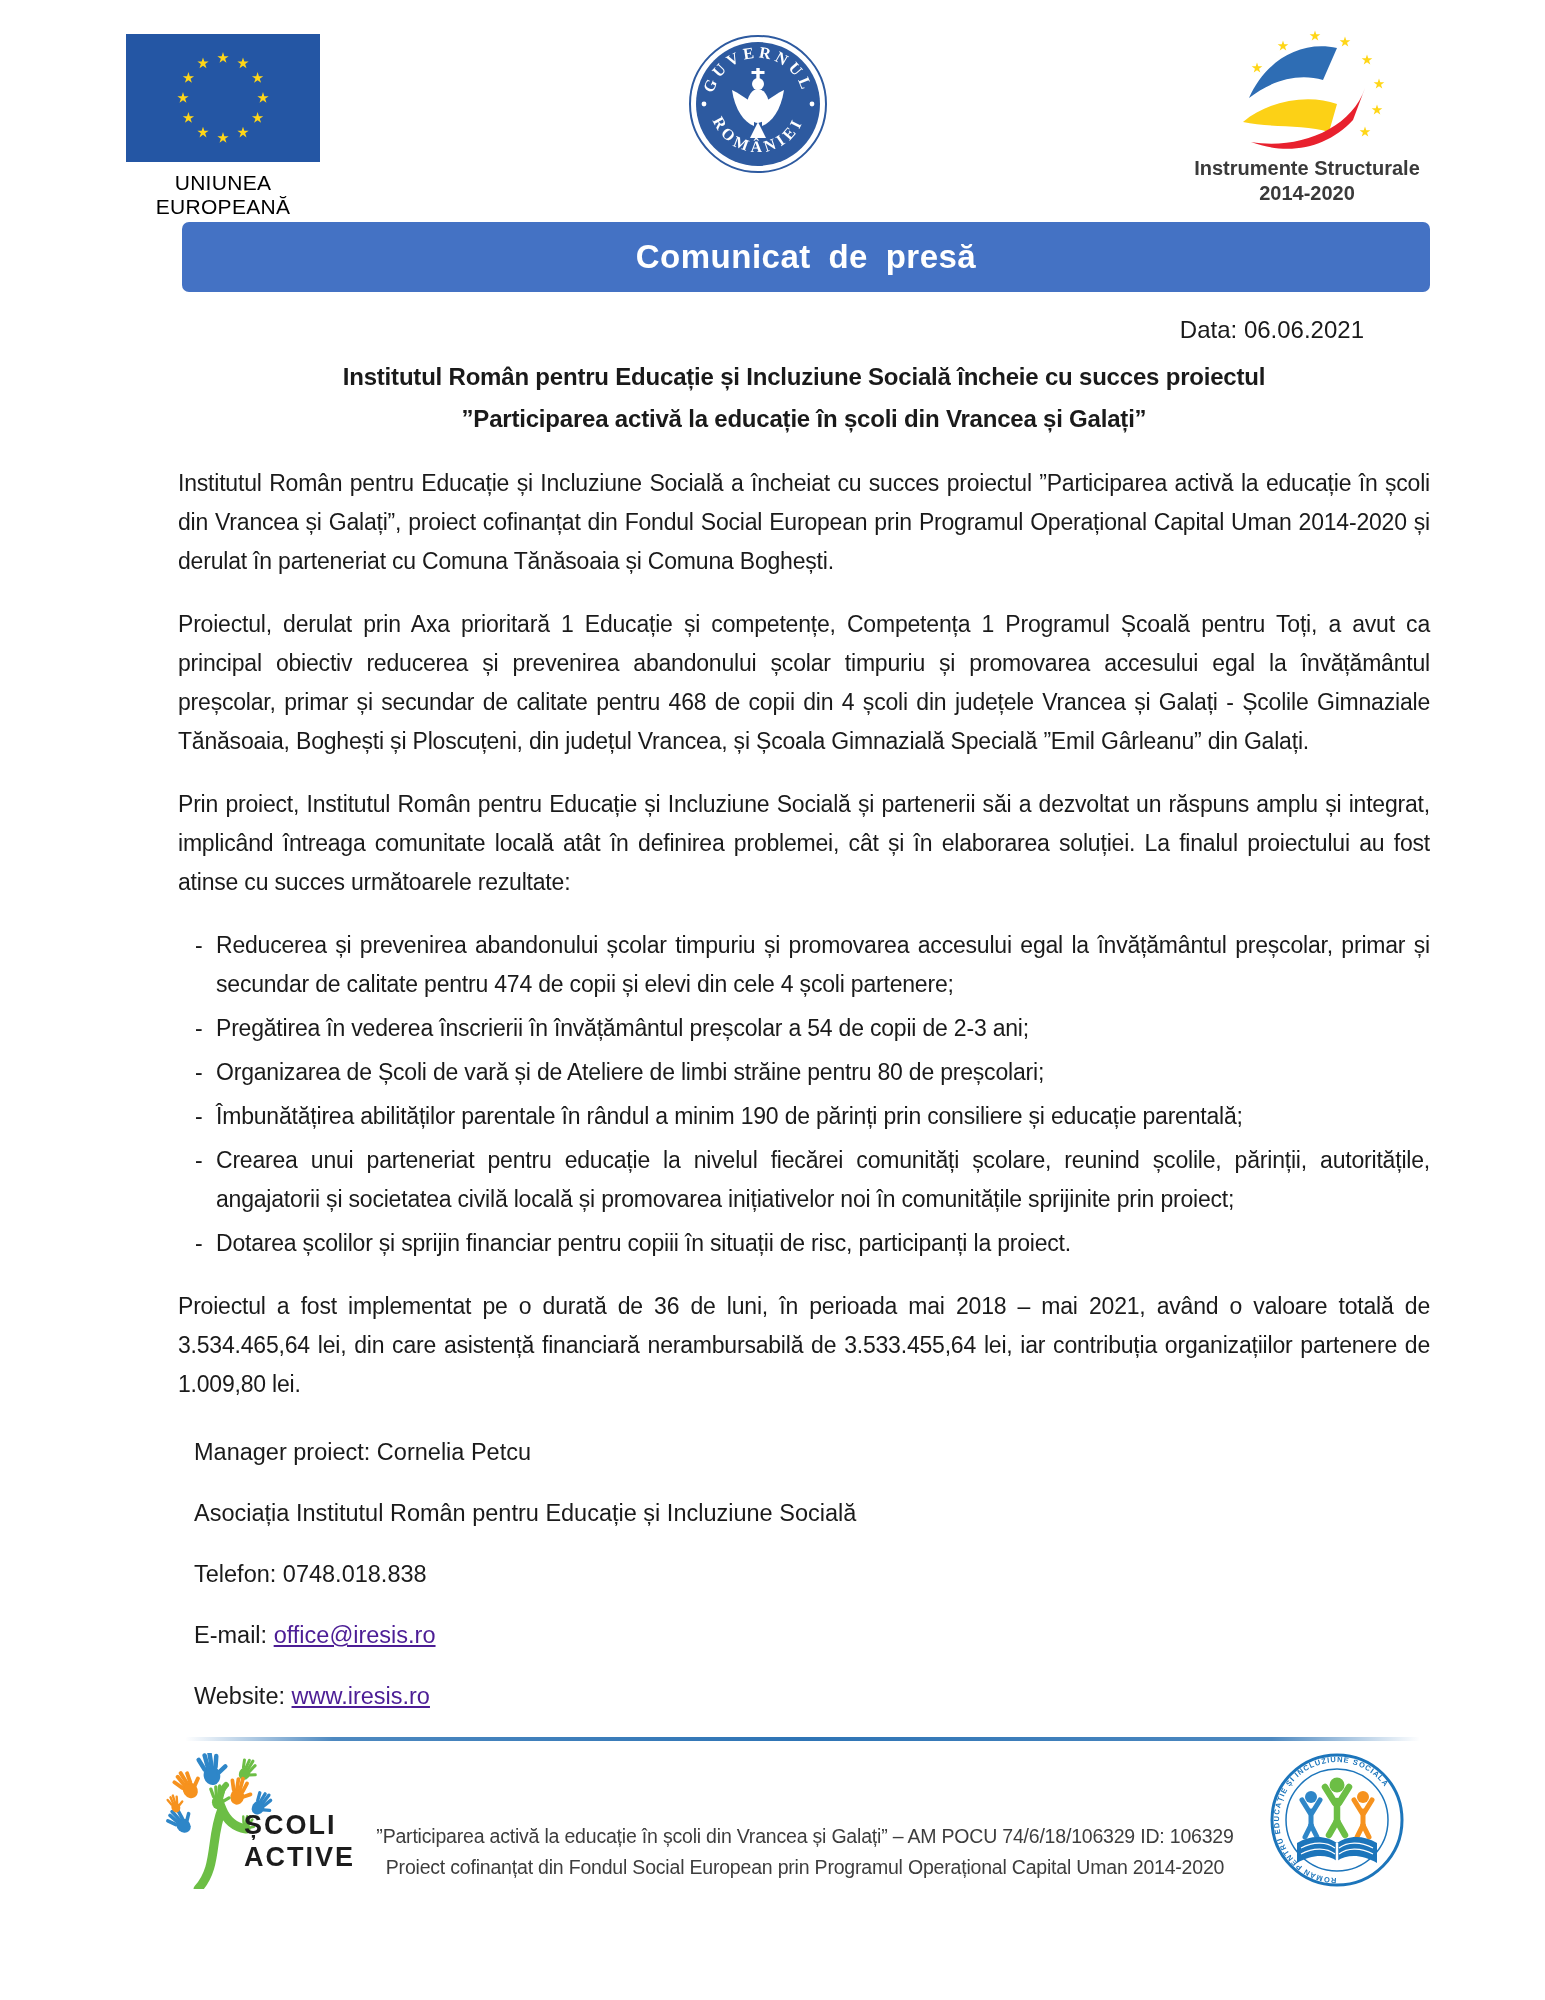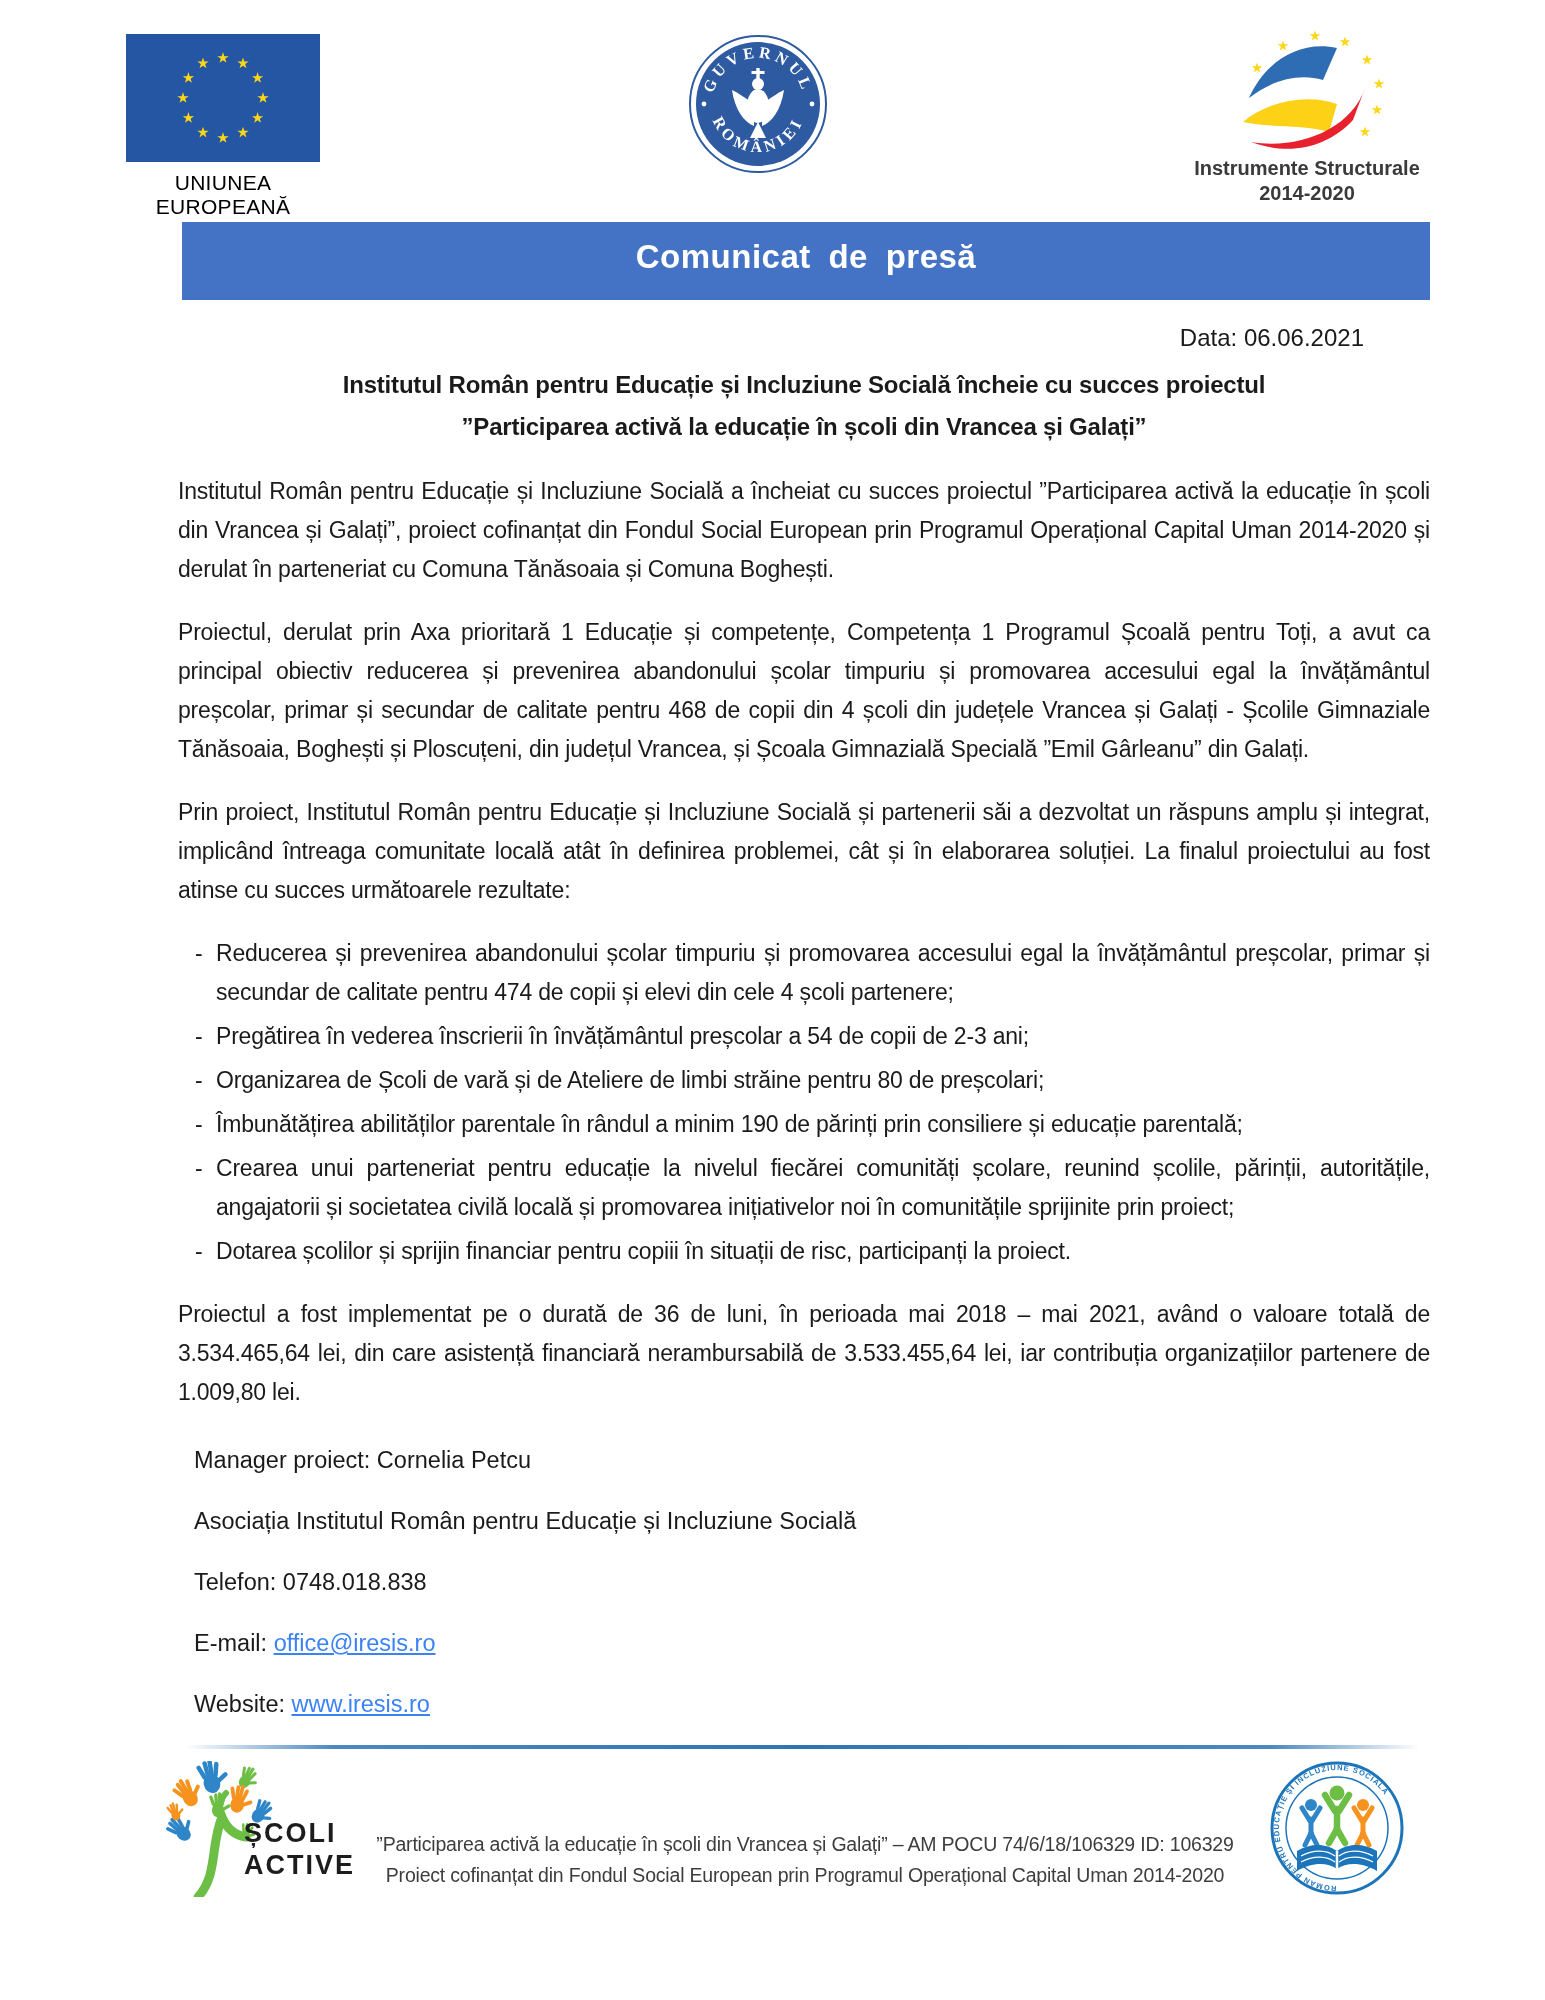--- a/index.html
+++ b/index.html
@@ -9,35 +9,35 @@
   
   .logos-row{display:flex;justify-content:space-between;align-items:flex-start;padding:28px 118px 0 118px;height:182px;box-sizing:border-box;}
   .eu-block{width:210px;text-align:center;}
   .eu-flag{display:block;margin:6px auto 0 auto;}
   .eu-label{margin-top:9px;font-size:21px;letter-spacing:0.3px;color:#000000;}
   .gov-block{width:150px;text-align:center;padding-top:6px;}
   .instr-block{width:240px;text-align:center;}
   .instr-text{font-weight:bold;color:#3a3a3a;font-size:20px;line-height:25px;}
 
   
-  .banner{width:1248px;height:78px;margin:40px 0 0 182px;background:#4472C4;color:#fff;
-          font-size:33px;font-weight:bold;text-align:center;line-height:70px;letter-spacing:0.5px;word-spacing:8px;}
+  .banner{width:1248px;height:70px;margin:40px 0 0 182px;background:#4472C4;color:#fff;
+          font-size:33px;font-weight:bold;text-align:center;line-height:70px;letter-spacing:0.5px;word-spacing:8px;border-radius:7px;}
 
   
   .content{width:1252px;margin-left:178px;}
   .date-line{margin-top:24px;text-align:right;padding-right:66px;font-size:24px;}
   .doc-title{margin-top:12px;text-align:center;font-weight:bold;font-size:24px;line-height:42px;letter-spacing:-0.2px;}
   .content p.para{margin:24px 0 0 0;font-size:23px;line-height:39px;text-align:justify;letter-spacing:-0.2px;}
   ul.results{list-style:none;margin:24px 0 0 0;padding:0;}
   ul.results li{position:relative;padding-left:38px;margin:0 0 5px 0;font-size:23px;line-height:39px;text-align:justify;letter-spacing:-0.2px;}
   ul.results li .marker{position:absolute;left:17px;top:0;}
 
   .contact{margin-top:26px;font-size:23.5px;}
   .contact .cline{margin:16px;line-height:45px;}
-  .contact a{color:#3b82f6;text-decoration:underline;cursor:pointer;}
+  .contact a{color:#4c1d95;text-decoration:underline;cursor:pointer;}
 
   
   .divider{height:4px;width:1235px;margin:18px 0 0 185px;border-radius:2px;
     background:linear-gradient(to right,rgba(46,116,181,0) 0%,rgba(46,116,181,0.85) 12%,#2E74B5 50%,rgba(46,116,181,0.85) 88%,rgba(46,116,181,0) 100%);}
   .footer{display:flex;align-items:flex-end;margin:10px 138px 0 148px;}
   .scoli-logo{position:relative;width:195px;height:136px;flex:0 0 auto;}
   .scoli-text{position:absolute;left:96px;top:56px;font-weight:bold;color:#1c1c1c;line-height:32px;font-size:27px;letter-spacing:2px;}
   .footer-text{flex:1 1 auto;text-align:center;font-size:19.5px;color:#3d3d3d;line-height:31px;padding:0 6px 6px 6px;letter-spacing:-0.2px;}
   .footer-text div{white-space:nowrap;}
   .iresis-logo{flex:0 0 auto;}

